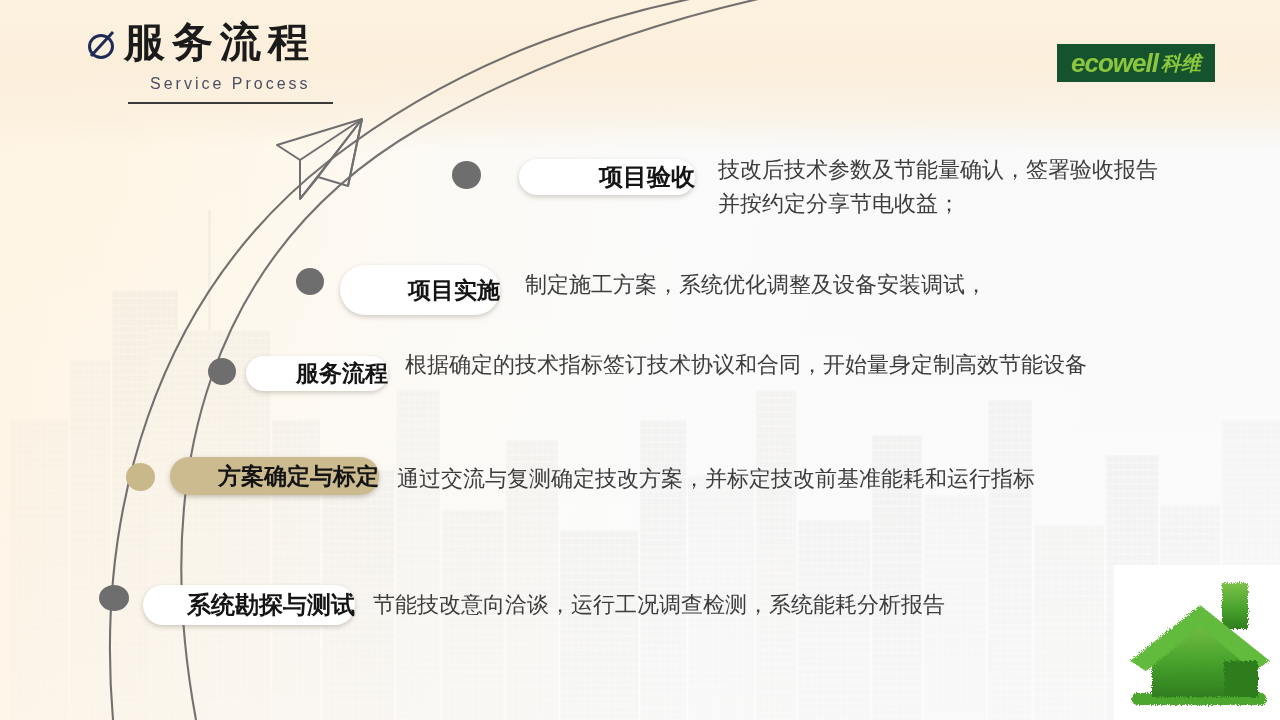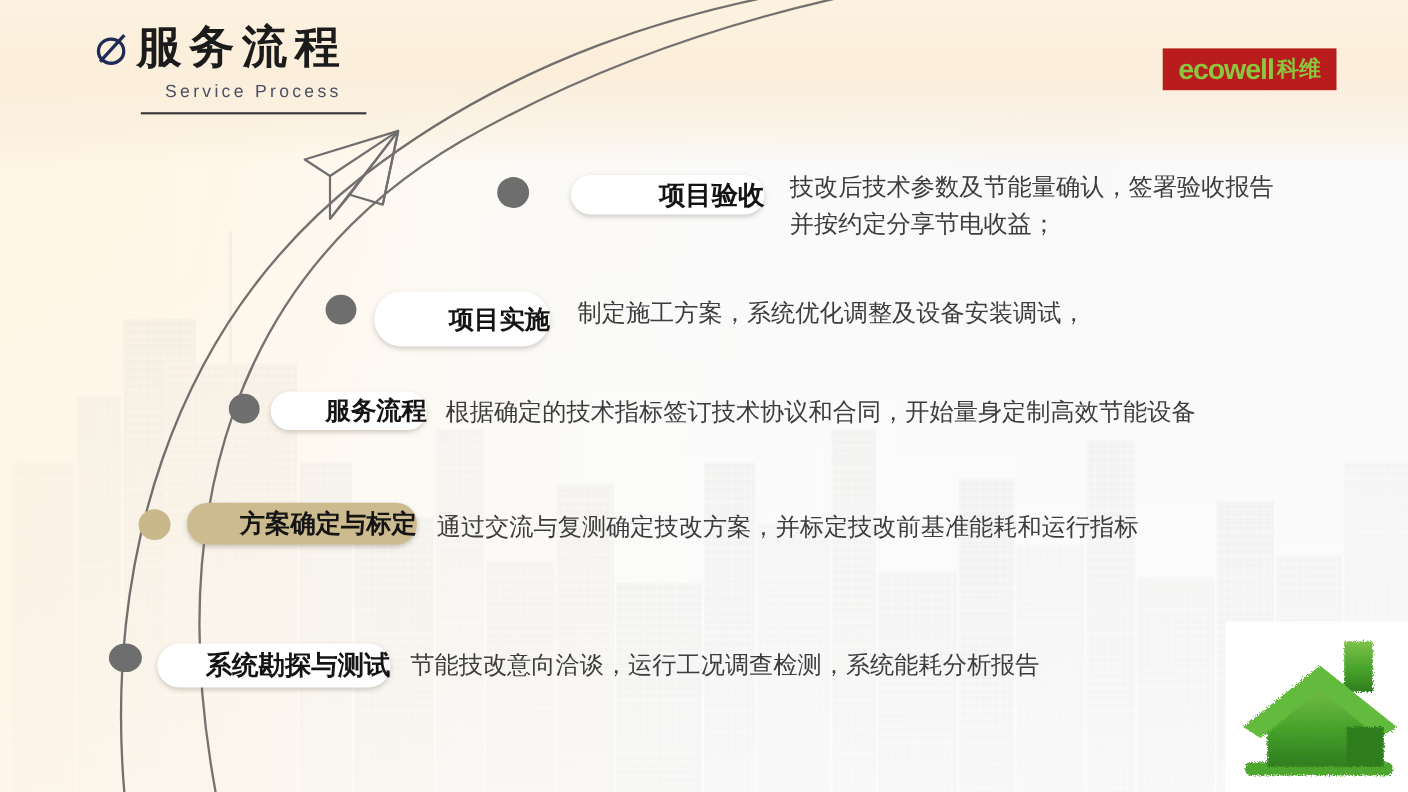--- a/index.html
+++ b/index.html
@@ -67,21 +67,21 @@
     margin-top:12px;margin-left:66px;
     font-size:16px;color:#4a4f63;letter-spacing:3px;font-weight:500;white-space:nowrap;
   }
   .title-rule{
     margin-top:9px;margin-left:44px;width:205px;height:2px;background:#3a3a3a;
   }
 
   
   .logo{
     position:absolute;left:1057px;top:44px;width:158px;height:38px;
-    background:#b91c1c;display:flex;align-items:center;justify-content:center;gap:3px;
+    background:#14532d;display:flex;align-items:center;justify-content:center;gap:3px;font-style:italic;
   }
   .logo-en{font-size:26px;font-weight:bold;color:#8cc63e;letter-spacing:-1px;line-height:1;}
   .logo-cn{font-size:20px;font-weight:bold;color:#8cc63e;line-height:1;}
   .dot{
     position:absolute;border-radius:50%;background:#6e6e6e;
   }
   .pill{
     border-radius:999px;background:#ffffff;
     box-shadow:0 2px 5px rgba(90,80,60,.28);
     display:flex;align-items:center;justify-content:flex-end;
@@ -183,21 +183,21 @@
     <span>项目实施</span>
   </div>
   <div class="desc" style="position:absolute;left:525px;top:268px;">
     <div>制定施工方案，系统优化调整及设备安装调试，</div>
   </div>
 
   <div class="dot" style="left:208px;top:358px;width:28px;height:27px;"></div>
   <div class="pill" style="position:absolute;left:246px;top:356px;width:142px;height:35px;font-size:23px;">
     <span>服务流程</span>
   </div>
-  <div class="desc" style="position:absolute;left:405px;top:358px;">
+  <div class="desc" style="position:absolute;left:405px;top:348px;">
     <div>根据确定的技术指标签订技术协议和合同，开始量身定制高效节能设备</div>
   </div>
 
   <div class="dot" style="left:126px;top:463px;width:29px;height:28px;background:#c9b98a;"></div>
   <div class="pill tan" style="position:absolute;left:170px;top:457px;width:209px;height:38px;font-size:23px;">
     <span>方案确定与标定</span>
   </div>
   <div class="desc" style="position:absolute;left:397px;top:462px;">
     <div>通过交流与复测确定技改方案，并标定技改前基准能耗和运行指标</div>
   </div>

